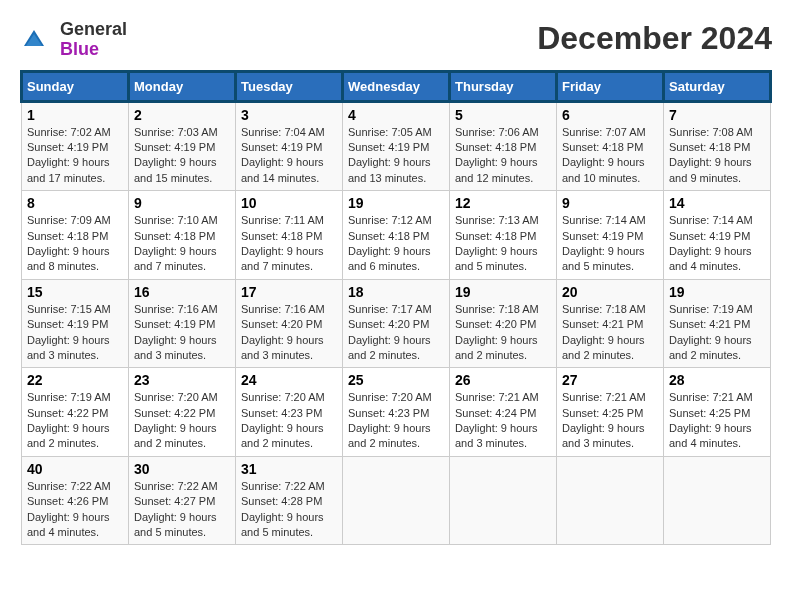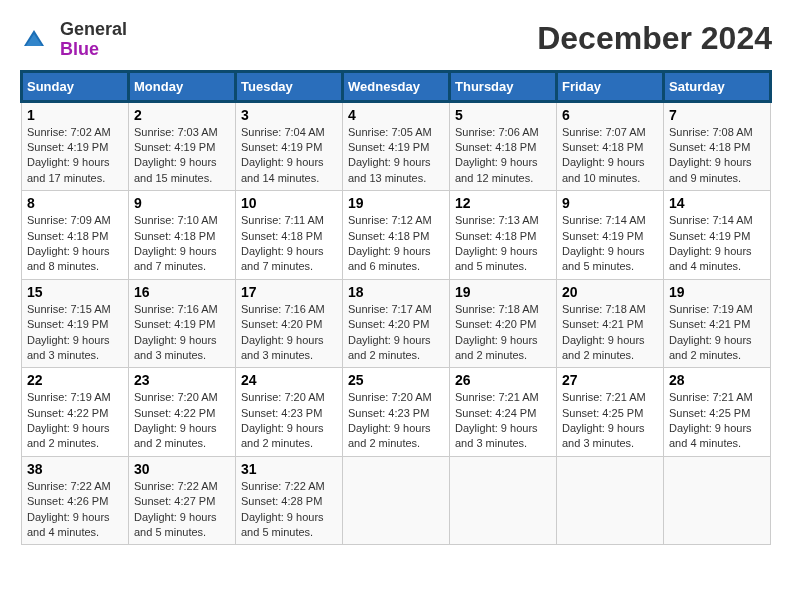--- a/index.html
+++ b/index.html
@@ -342,21 +342,21 @@
         <span class="day-number">28</span>
         <div class="day-info">
           Sunrise: 7:21 AM<br>
           Sunset: 4:25 PM<br>
           Daylight: 9 hours<br>and 4 minutes.
         </div>
       </td>
       </tr>
       <tr>
         <td>
-        <span class="day-number">38</span>
+        <span class="day-number">40</span>
         <div class="day-info">
           Sunrise: 7:22 AM<br>
           Sunset: 4:26 PM<br>
           Daylight: 9 hours<br>and 4 minutes.
         </div>
       </td>
         <td>
         <span class="day-number">30</span>
         <div class="day-info">
           Sunrise: 7:22 AM<br>

